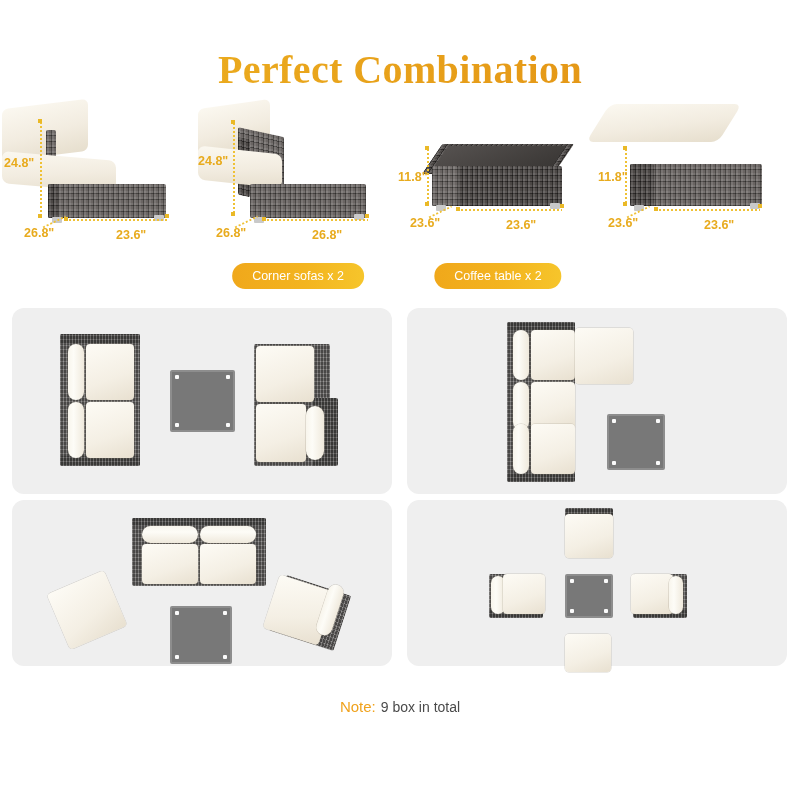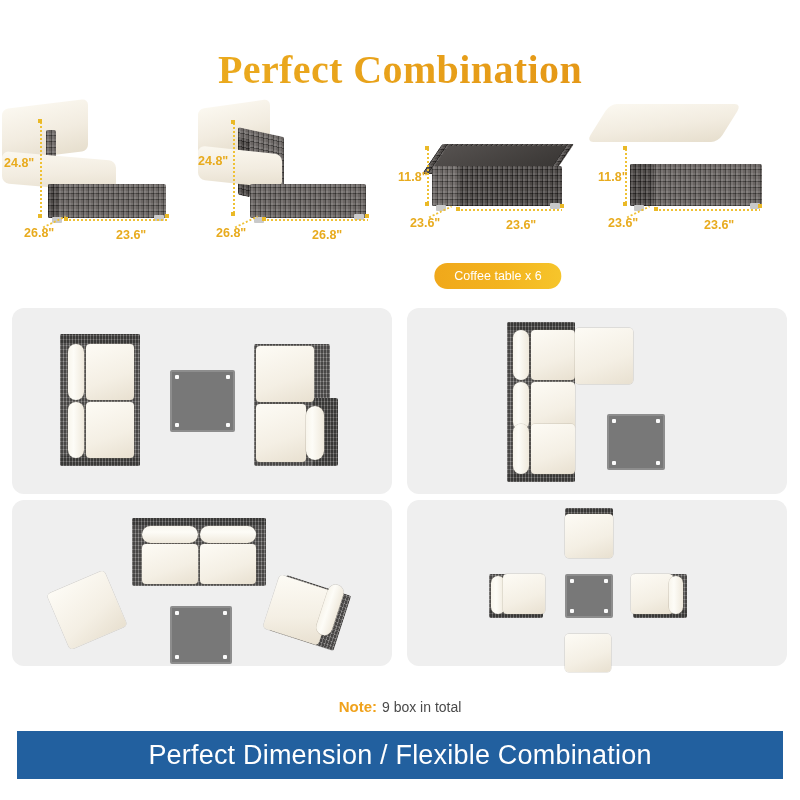--- a/index.html
+++ b/index.html
@@ -133,21 +133,21 @@
   .td-table i.tl { left: 3px;  top: 3px; }
   .td-table i.tr { right: 3px; top: 3px; }
   .td-table i.bl { left: 3px;  bottom: 3px; }
   .td-table i.br { right: 3px; bottom: 3px; }
 
   
   .note {
     position: absolute; top: 698px; left: 0; width: 800px;
     text-align: center; font-size: 14px; white-space: nowrap;
   }
-  .note .lbl { color: #f0a21c; font-weight: bold; font-size: 15px; }
+  .note .lbl { color: #f0a21c; font-weight: normal; font-size: 15px; }
   .note .txt { color: #4a4a4a; margin-left: 5px; }
 
   
   .banner {
     position: absolute; left: 17px; top: 731px;
     width: 766px; height: 48px;
     background: #22609f;
     display: flex; align-items: center; justify-content: center;
   }
   .banner span {
@@ -210,20 +210,21 @@
         <div class="tick" style="left:33px; top:108px;"></div>
         <div class="guide-d" style="left:36px; top:122px; width:26px; transform:rotate(-26deg);"></div>
         <div class="guide-h" style="left:64px; top:114px; width:106px;"></div>
         <div class="tick" style="left:64px; top:113px;"></div>
         <div class="tick" style="left:167px; top:110px;"></div>
 
         <div class="dim" style="left:0px; top:50px;">24.8"</div>
         <div class="dim" style="left:18px; top:122px;">26.8"</div>
         <div class="dim" style="left:114px; top:124px;">26.8"</div>
       </div>
+      <div class="pill">Corner sofas x 2</div>
     </div>
 
     <div class="prod" style="left:398px; width:200px;">
       <div class="prod-art">
 
         <div class="wicker-dark" style="position:absolute; left:34px; top:40px; width:132px; height:30px; transform:skewX(-34deg); border-radius:2px;"></div>
         <div style="position:absolute; left:42px; top:42px; width:118px; height:24px; transform:skewX(-34deg); background:linear-gradient(150deg,#55514f,#393634); border-radius:2px;"></div>
 
         <div class="wicker-dark" style="position:absolute; left:34px; top:62px; width:130px; height:40px; border-radius:2px;"></div>
         <div class="wicker" style="position:absolute; left:34px; top:62px; width:26px; height:40px; border-radius:2px;"></div>
@@ -235,21 +236,21 @@
         <div class="tick" style="left:27px; top:98px;"></div>
         <div class="guide-d" style="left:30px; top:112px; width:26px; transform:rotate(-26deg);"></div>
         <div class="guide-h" style="left:58px; top:104px; width:106px;"></div>
         <div class="tick" style="left:58px; top:103px;"></div>
         <div class="tick" style="left:162px; top:100px;"></div>
 
         <div class="dim" style="left:0px; top:66px;">11.8"</div>
         <div class="dim" style="left:12px; top:112px;">23.6"</div>
         <div class="dim" style="left:108px; top:114px;">23.6"</div>
       </div>
-      <div class="pill">Coffee table x 6</div>
+      <div class="pill">Coffee table x 2</div>
     </div>
 
     <div class="prod" style="left:598px; width:200px;">
       <div class="prod-art">
 
         <div class="cush" style="left:36px; top:30px; width:132px; height:38px; transform:skewX(-32deg); border-radius:7px;"></div>
 
         <div class="wicker" style="position:absolute; left:32px; top:60px; width:132px; height:42px; border-radius:2px;"></div>
         <div class="wicker-dark" style="position:absolute; left:32px; top:60px; width:24px; height:42px; border-radius:2px;"></div>
         <div class="foot" style="left:36px; top:101px;"></div>
@@ -375,17 +376,14 @@
         <div class="td-seat" style="left:158px; top:134px; width:46px; height:38px;"></div>
       </div>
     </div>
 
   </div>
 
   <div class="note">
     <span class="lbl">Note:</span><span class="txt">9 box in total</span>
   </div>
 
-  <div class="banner">
-    <span>Perfect Dimension / Flexible Combination</span>
-  </div>
 
 </div>
 
 </body></html>

